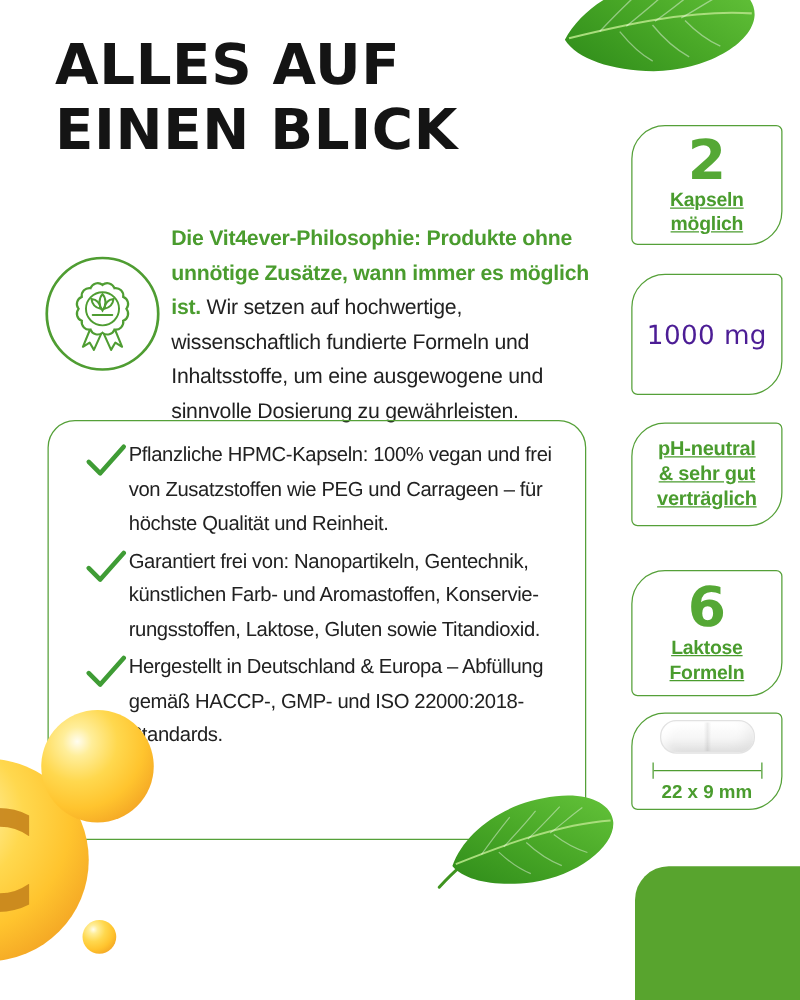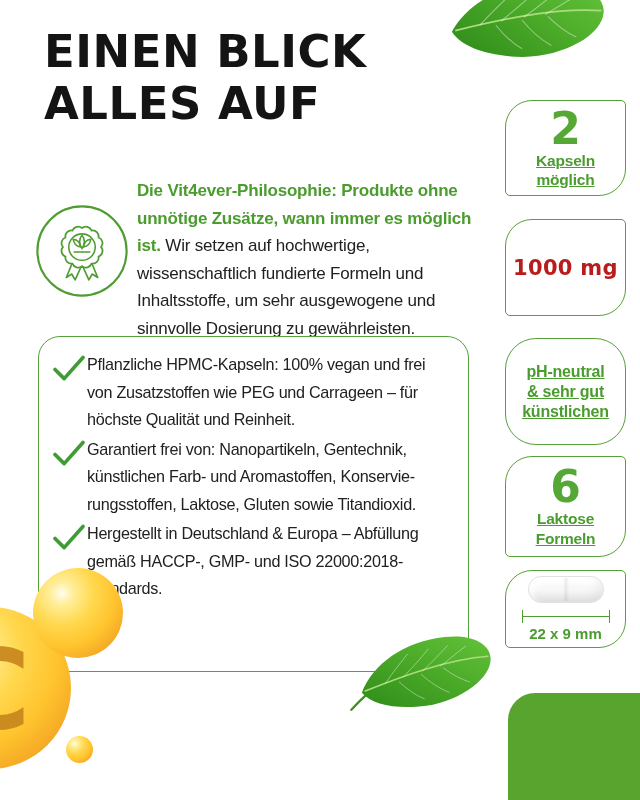--- a/index.html
+++ b/index.html
@@ -13,39 +13,39 @@
 
   
   .badge{position:absolute;left:33px;top:202px;width:98px;height:98px;z-index:2;}
   .philosophy{position:absolute;left:137px;top:177px;width:352px;z-index:2;
               font-size:17px;line-height:27.5px;letter-spacing:-.2px;color:#212121;}
   .philosophy .hl{color:#4a9c2e;font-weight:bold;}
 
   
   .panel{position:absolute;left:38px;top:336px;width:431px;height:336px;z-index:2;
          border:1.6px solid #55a038;border-radius:22px;box-sizing:border-box;
-         padding:14px 0 0 12px;display:flex;flex-direction:column;row-gap:2px;}
+         padding:14px 0 0 28px;display:flex;flex-direction:column;row-gap:2px;}
   .check-row{display:flex;align-items:flex-start;}
   .check-row .ck{flex:0 0 36px;margin-top:4px;}
   .check-row p{margin:0;width:367px;font-size:16.2px;line-height:27.5px;
                letter-spacing:-.3px;color:#212121;hyphens:manual;}
 
   
   .fact{position:absolute;left:505px;width:121px;z-index:2;box-sizing:border-box;
         border:1.6px solid #55a038;border-radius:27px 5px 27px 5px;
         display:flex;flex-direction:column;align-items:center;justify-content:center;
         text-align:center;color:#4a9c2e;font-weight:bold;background:#fff;}
   .fact .num{font-family:"DejaVu Sans",sans-serif;font-weight:bold;
              font-size:44px;line-height:44px;color:#55a835;}
-  .fact .val{font-family:"DejaVu Sans",sans-serif;font-weight:bold;
-             font-size:21px;line-height:24px;color:#b91c1c;letter-spacing:.3px;}
+  .fact .val{font-family:"DejaVu Sans",sans-serif;font-weight:normal;
+             font-size:21px;line-height:24px;color:#4c1d95;letter-spacing:.3px;}
   .fact .lbl{font-size:15.5px;line-height:19.5px;letter-spacing:-.2px;text-decoration:underline;}
   .fact-1{top:100px;height:96px;}
   .fact-2{top:219px;height:97px;}
-  .fact-3{top:338px;height:107px;font-size:16px;border-radius:31px;}
+  .fact-3{top:338px;height:83px;font-size:16px;}
   .fact-4{top:456px;height:101px;}
   .fact-5{top:570px;height:78px;}
 
   .capsule{width:74px;height:25px;border-radius:13px;border:1px solid #e2e2e2;
            background:linear-gradient(180deg,#ffffff 0%,#f6f6f6 55%,#e9e9e9 100%);
            box-shadow:inset -5px -5px 9px rgba(0,0,0,.05),inset 4px 4px 7px rgba(255,255,255,.95);
            position:relative;margin-bottom:7px;}
   .capsule::before{content:"";position:absolute;left:46%;top:1px;bottom:1px;width:6px;
            background:linear-gradient(90deg,transparent,rgba(0,0,0,.07),transparent);}
   .ruler{position:relative;width:86px;height:13px;
@@ -91,43 +91,43 @@
         <path d="M 66,64 C 80,50 92,38 104,24"></path>
       <path d="M 94,56 C 108,44 120,32 132,20"></path>
         <path d="M 120,50 C 134,40 146,30 158,22"></path>
       <path d="M 60,70 C 70,80 82,90 96,96"></path>
         <path d="M 92,60 C 104,72 118,82 132,88"></path>
       <path d="M 124,52 C 136,62 150,70 162,74"></path>
     </g>
   </svg>
 
   <h1 class="title" style="margin:0;">
+    <div>ALLES AUF</div>
     <div>EINEN BLICK</div>
-    <div>ALLES AUF</div>
   </h1>
 
   <svg class="badge" viewBox="0 0 100 100" aria-hidden="true">
     <circle cx="50" cy="50" r="45.5" fill="none" stroke="#4f9d32" stroke-width="2.2"></circle>
     <g transform="translate(50,46)" fill="#ffffff" stroke="#4f9d32" stroke-width="1.7" stroke-linejoin="round">
       <path d="M -9,14 L -16,31 L -10.5,27.5 L -7,33.5 L 0,18"></path>
       <path d="M 9,14 L 16,31 L 10.5,27.5 L 7,33.5 L 0,18"></path>
     </g>
     <path id="seal-scallops" transform="translate(50,46)" fill="#ffffff" stroke="#4f9d32" stroke-width="1.8" d="M 0.00 -19.50 A 6.2 6.2 0 0 1 9.75 -16.89 A 6.2 6.2 0 0 1 16.89 -9.75 A 6.2 6.2 0 0 1 19.50 0.00 A 6.2 6.2 0 0 1 16.89 9.75 A 6.2 6.2 0 0 1 9.75 16.89 A 6.2 6.2 0 0 1 0.00 19.50 A 6.2 6.2 0 0 1 -9.75 16.89 A 6.2 6.2 0 0 1 -16.89 9.75 A 6.2 6.2 0 0 1 -19.50 0.00 A 6.2 6.2 0 0 1 -16.89 -9.75 A 6.2 6.2 0 0 1 -9.75 -16.89 A 6.2 6.2 0 0 1 -0.00 -19.50 Z"></path>
     <circle cx="50" cy="46" r="13.5" fill="none" stroke="#4f9d32" stroke-width="1.6"></circle>
     <g transform="translate(50,44.5)" fill="none" stroke="#4f9d32" stroke-width="1.6" stroke-linecap="round">
       <path d="M 0,3 C -3.2,-1.5 -3.2,-7 0,-10.5 C 3.2,-7 3.2,-1.5 0,3 Z"></path>
       <path d="M -1.5,1.5 C -6,0.5 -8.5,-2.5 -9,-6.5 C -4.5,-6 -2,-3 -1.5,1.5 Z"></path>
       <path d="M 1.5,1.5 C 6,0.5 8.5,-2.5 9,-6.5 C 4.5,-6 2,-3 1.5,1.5 Z"></path>
       <path d="M -8,6.5 L 8,6.5"></path>
     </g>
   </svg>
 
   <p class="philosophy" style="margin:0;">
     <span class="hl">Die Vit4ever-Philosophie: Produkte ohne unnötige Zusätze, wann immer es möglich ist.</span>
-    <span> Wir setzen auf hochwertige, wissenschaftlich fundierte Formeln und Inhaltsstoffe, um sehr ausgewogene und sinnvolle Dosierung zu gewährleisten.</span>
+    <span> Wir setzen auf hochwertige, wissenschaftlich fundierte Formeln und Inhaltsstoffe, um eine ausgewogene und sinnvolle Dosierung zu gewährleisten.</span>
   </p>
 
   <div class="panel">
     <div class="check-row">
       <svg class="ck" viewBox="0 0 34 28" width="33" height="27">
         <path d="M 2.5,15 L 12,24.5 L 31.5,2.5" fill="none" stroke="#3f9c35" stroke-width="3.8" stroke-linecap="round" stroke-linejoin="round"></path>
       </svg>
       <p>Pflanzliche HPMC-Kapseln: 100% vegan und frei von Zusatzstoffen wie PEG und Carrageen – für höchste Qualität und Reinheit.</p>
     </div>
     <div class="check-row">
@@ -153,21 +153,21 @@
   </div>
 
   <div class="fact fact-2">
     <div class="val">1000 mg</div>
   </div>
 
   <div class="fact fact-3">
     <div class="lbl" style="font-size:16px;line-height:20px;">
       <div>pH-neutral</div>
       <div>&amp; sehr gut</div>
-      <div>künstlichen</div>
+      <div>verträglich</div>
     </div>
   </div>
 
   <div class="fact fact-4">
     <div class="num">6</div>
     <div class="lbl">
       <div>Laktose</div>
       <div>Formeln</div>
     </div>
   </div>

